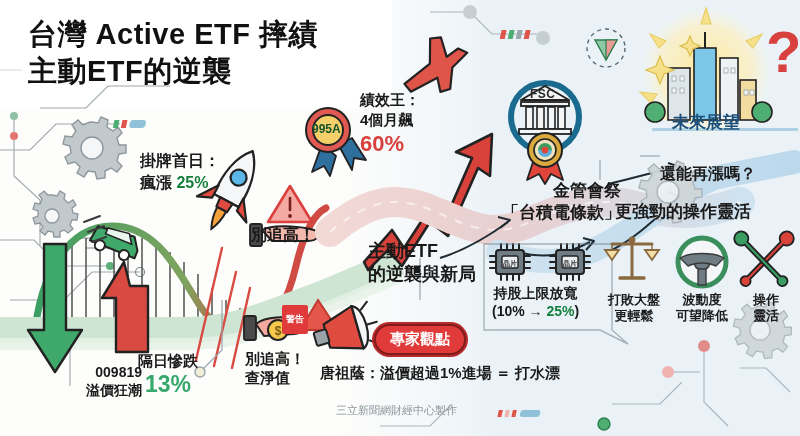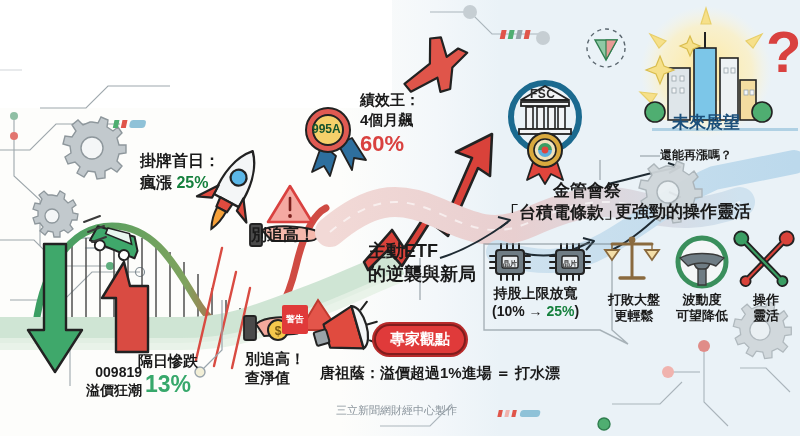--- a/index.html
+++ b/index.html
@@ -52,21 +52,21 @@
   #lbl-perf .big{font-size:22px;color:#d9413f;display:block;margin-top:1px;}
   #lbl-009819{left:42px;top:364px;font-size:14px;text-align:right;line-height:1.25;margin-left:44px;}
   #lbl-drop{left:138px;top:352px;font-size:15px;text-align:center;line-height:1.2;}
   #lbl-drop .big{display:block;font-size:23px;color:#37a86b;margin-top:1px;}
   #lbl-nochase2{left:245px;top:350px;font-size:15px;line-height:1.25;}
   #lbl-active{left:368px;top:240px;font-size:18px;line-height:1.3;}
   #lbl-fsc{left:502px;top:180px;font-size:17px;line-height:1.3;text-align:right;}
   #lbl-chip{left:492px;top:284px;font-size:14px;line-height:1.3;text-align:center;}
   #lbl-flex{left:615px;top:202px;font-size:17px;}
   #lbl-future{left:672px;top:113px;font-size:17px;color:#1b4f7a;}
-  #lbl-future2{left:660px;top:148px;font-size:12px;}
+  #lbl-future2{left:660px;top:165px;font-size:16px;}
   #lbl-quote{left:320px;top:364px;font-size:15px;}
   #credit{left:336px;top:404px;font-size:11px;color:#8a949c;font-weight:normal;}
 
   .feat{position:absolute;font-size:13px;font-weight:bold;text-align:center;line-height:1.25;color:#1a1a1a;}
   #feat1{left:600px;top:292px;width:68px;}
   #feat2{left:668px;top:292px;width:68px;}
   #feat3{left:738px;top:292px;width:56px;}
 
   .badge{
     position:absolute;background:#e03a3a;color:#fff;border-radius:999px;
@@ -454,20 +454,21 @@
       <path d="M420 300 L420 258"></path>
       <path d="M600 180 L600 160"></path>
       <path d="M660 156 L640 156"></path>
       <path d="M0 70 L22 70" opacity=".4"></path>
     </g>
     <circle cx="200" cy="372" r="5" fill="#f2efd7" stroke="#9aa5ac" stroke-width="1.4"></circle>
 
     <rect x="652" y="128" width="146" height="3" fill="#7fb6d6" opacity=".55"></rect>
   </svg>
 
+  <div class="tx" id="title"><span>台灣 Active ETF 摔績</span><br><span>主動ETF的逆襲</span></div>
 
   <div class="tx" id="lbl-listing">
     <span>掛牌首日：</span>
     <span class="l2"><span>瘋漲 </span><span class="red">25%</span></span>
   </div>
 
   <div class="tx" id="lbl-nochase1">別追高！</div>
 
   <div class="tx" id="lbl-perf">
     <span>績效王：</span><br>

